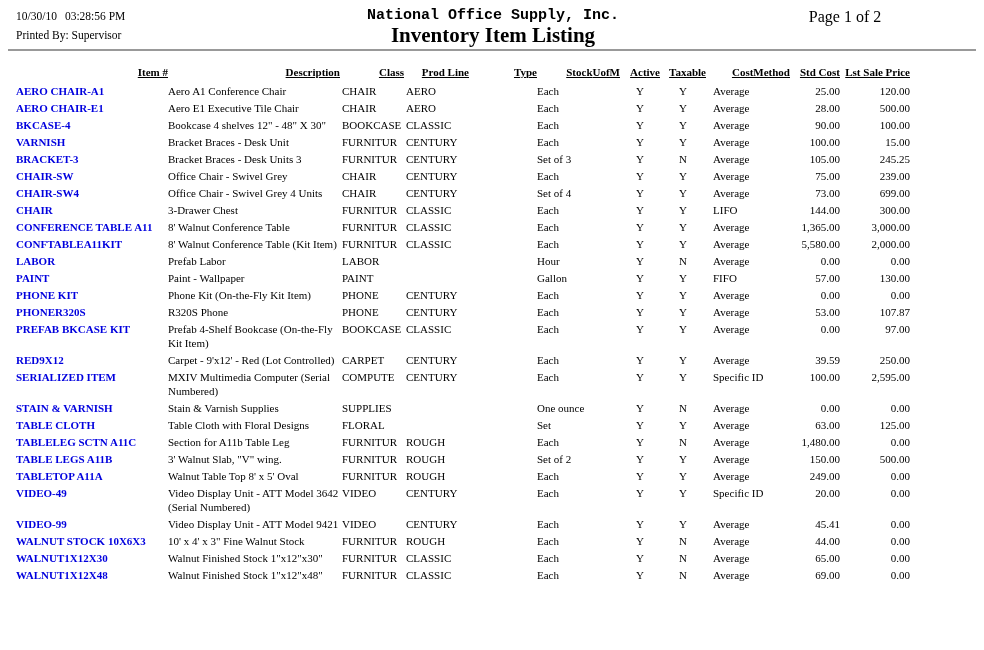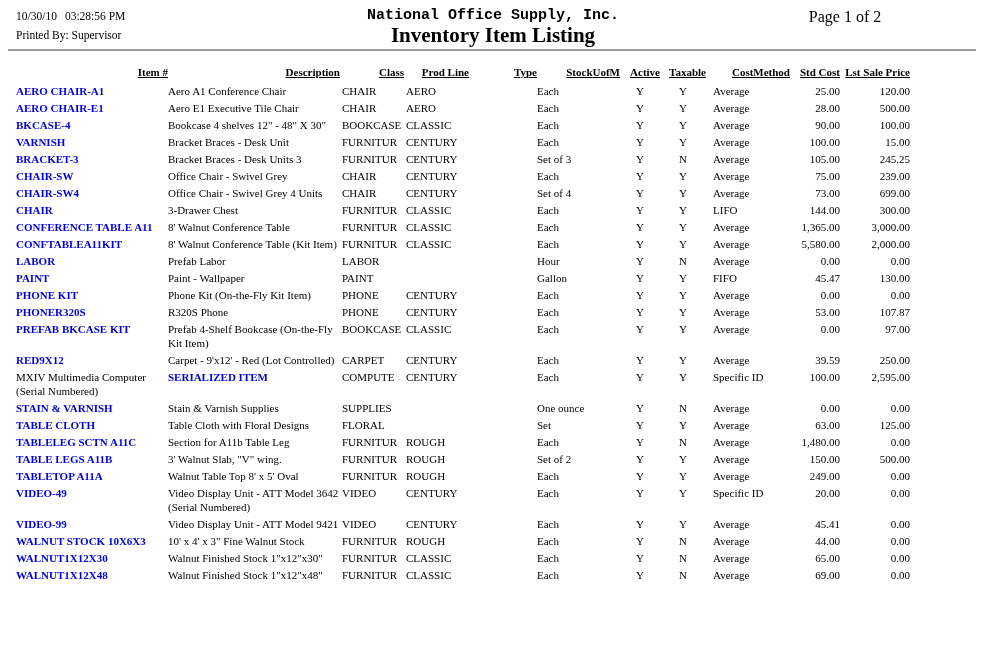--- a/index.html
+++ b/index.html
@@ -259,21 +259,21 @@
   <div class="trow grid">
     <span class="c item">PAINT</span>
     <span class="c desc">Paint - Wallpaper</span>
     <span class="c cls">PAINT</span>
     <span class="c prodline"></span>
     <span class="c type"></span>
     <span class="c uofm">Gallon</span>
     <span class="c active">Y</span>
     <span class="c taxable">Y</span>
     <span class="c costmethod">FIFO</span>
-    <span class="c stdcost">45.47</span>
+    <span class="c stdcost">57.00</span>
     <span class="c lstsale">130.00</span>
   </div>
 
   <div class="trow grid">
     <span class="c item">PHONE KIT</span>
     <span class="c desc">Phone Kit (On-the-Fly Kit Item)</span>
     <span class="c cls">PHONE</span>
     <span class="c prodline">CENTURY</span>
     <span class="c type"></span>
     <span class="c uofm">Each</span>
@@ -320,22 +320,22 @@
     <span class="c type"></span>
     <span class="c uofm">Each</span>
     <span class="c active">Y</span>
     <span class="c taxable">Y</span>
     <span class="c costmethod">Average</span>
     <span class="c stdcost">39.59</span>
     <span class="c lstsale">250.00</span>
   </div>
 
   <div class="trow grid">
+    <span class="c item">SERIALIZED ITEM</span>
     <span class="c desc">MXIV Multimedia Computer (Serial Numbered)</span>
-    <span class="c item">SERIALIZED ITEM</span>
     <span class="c cls">COMPUTE</span>
     <span class="c prodline">CENTURY</span>
     <span class="c type"></span>
     <span class="c uofm">Each</span>
     <span class="c active">Y</span>
     <span class="c taxable">Y</span>
     <span class="c costmethod">Specific ID</span>
     <span class="c stdcost">100.00</span>
     <span class="c lstsale">2,595.00</span>
   </div>

